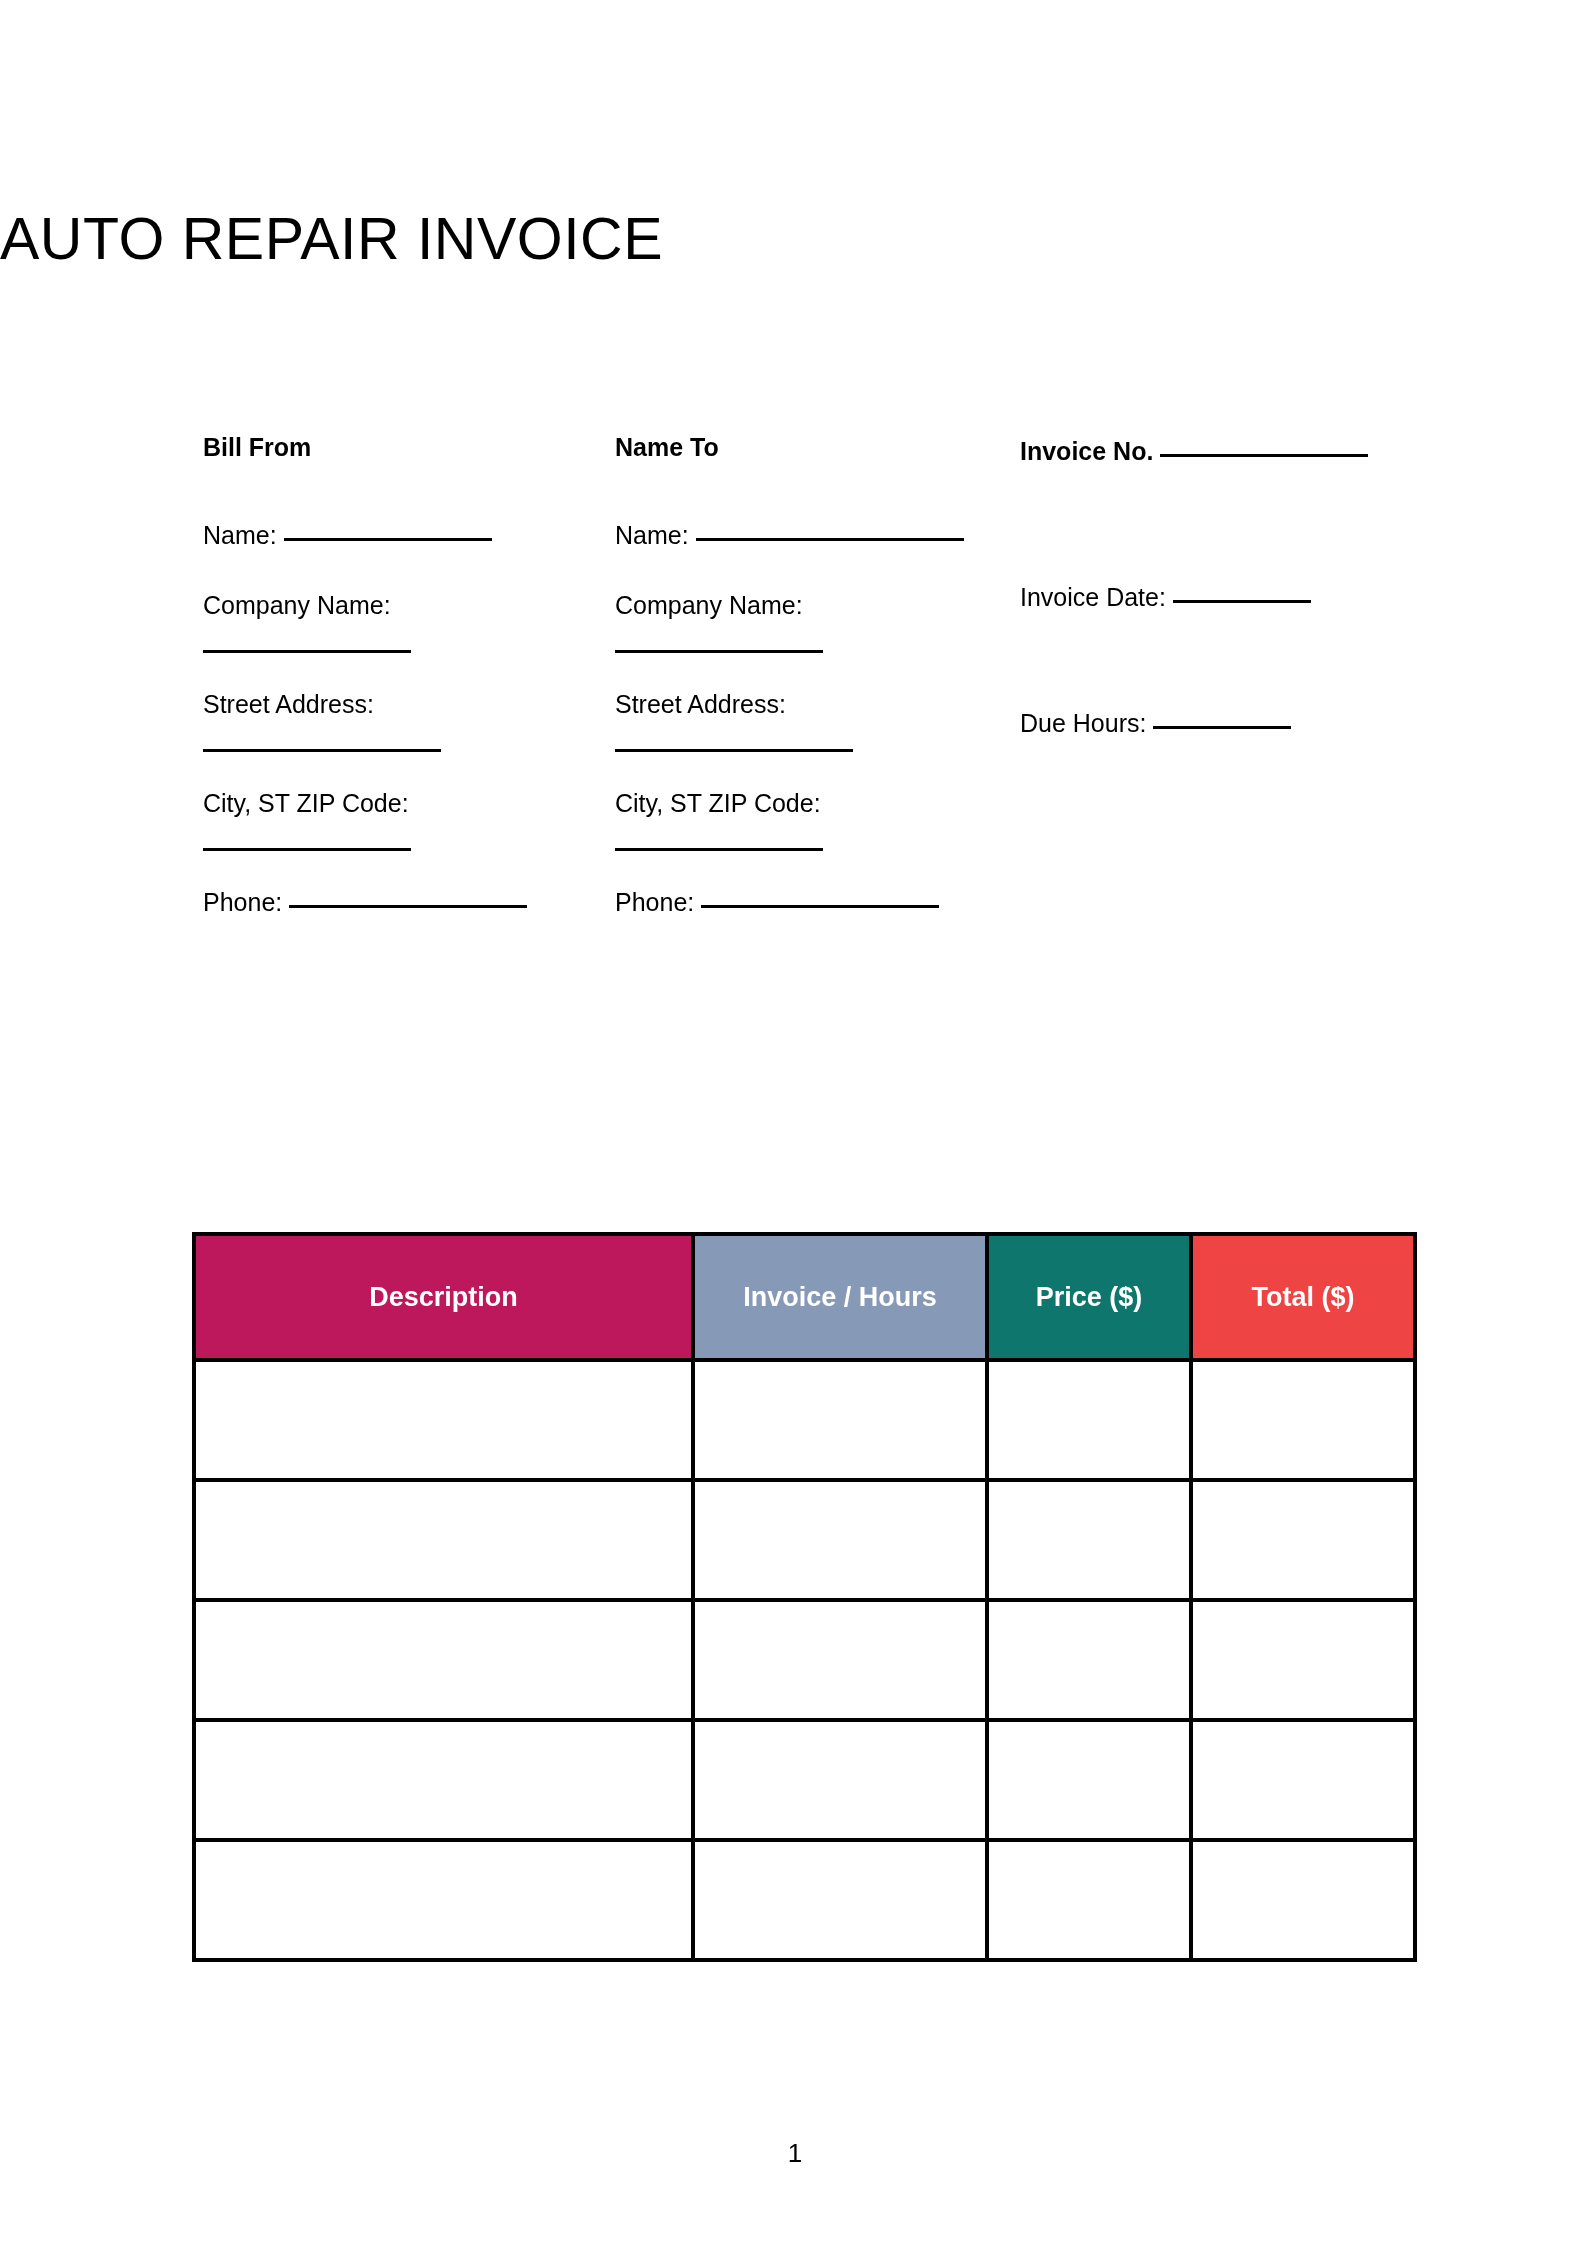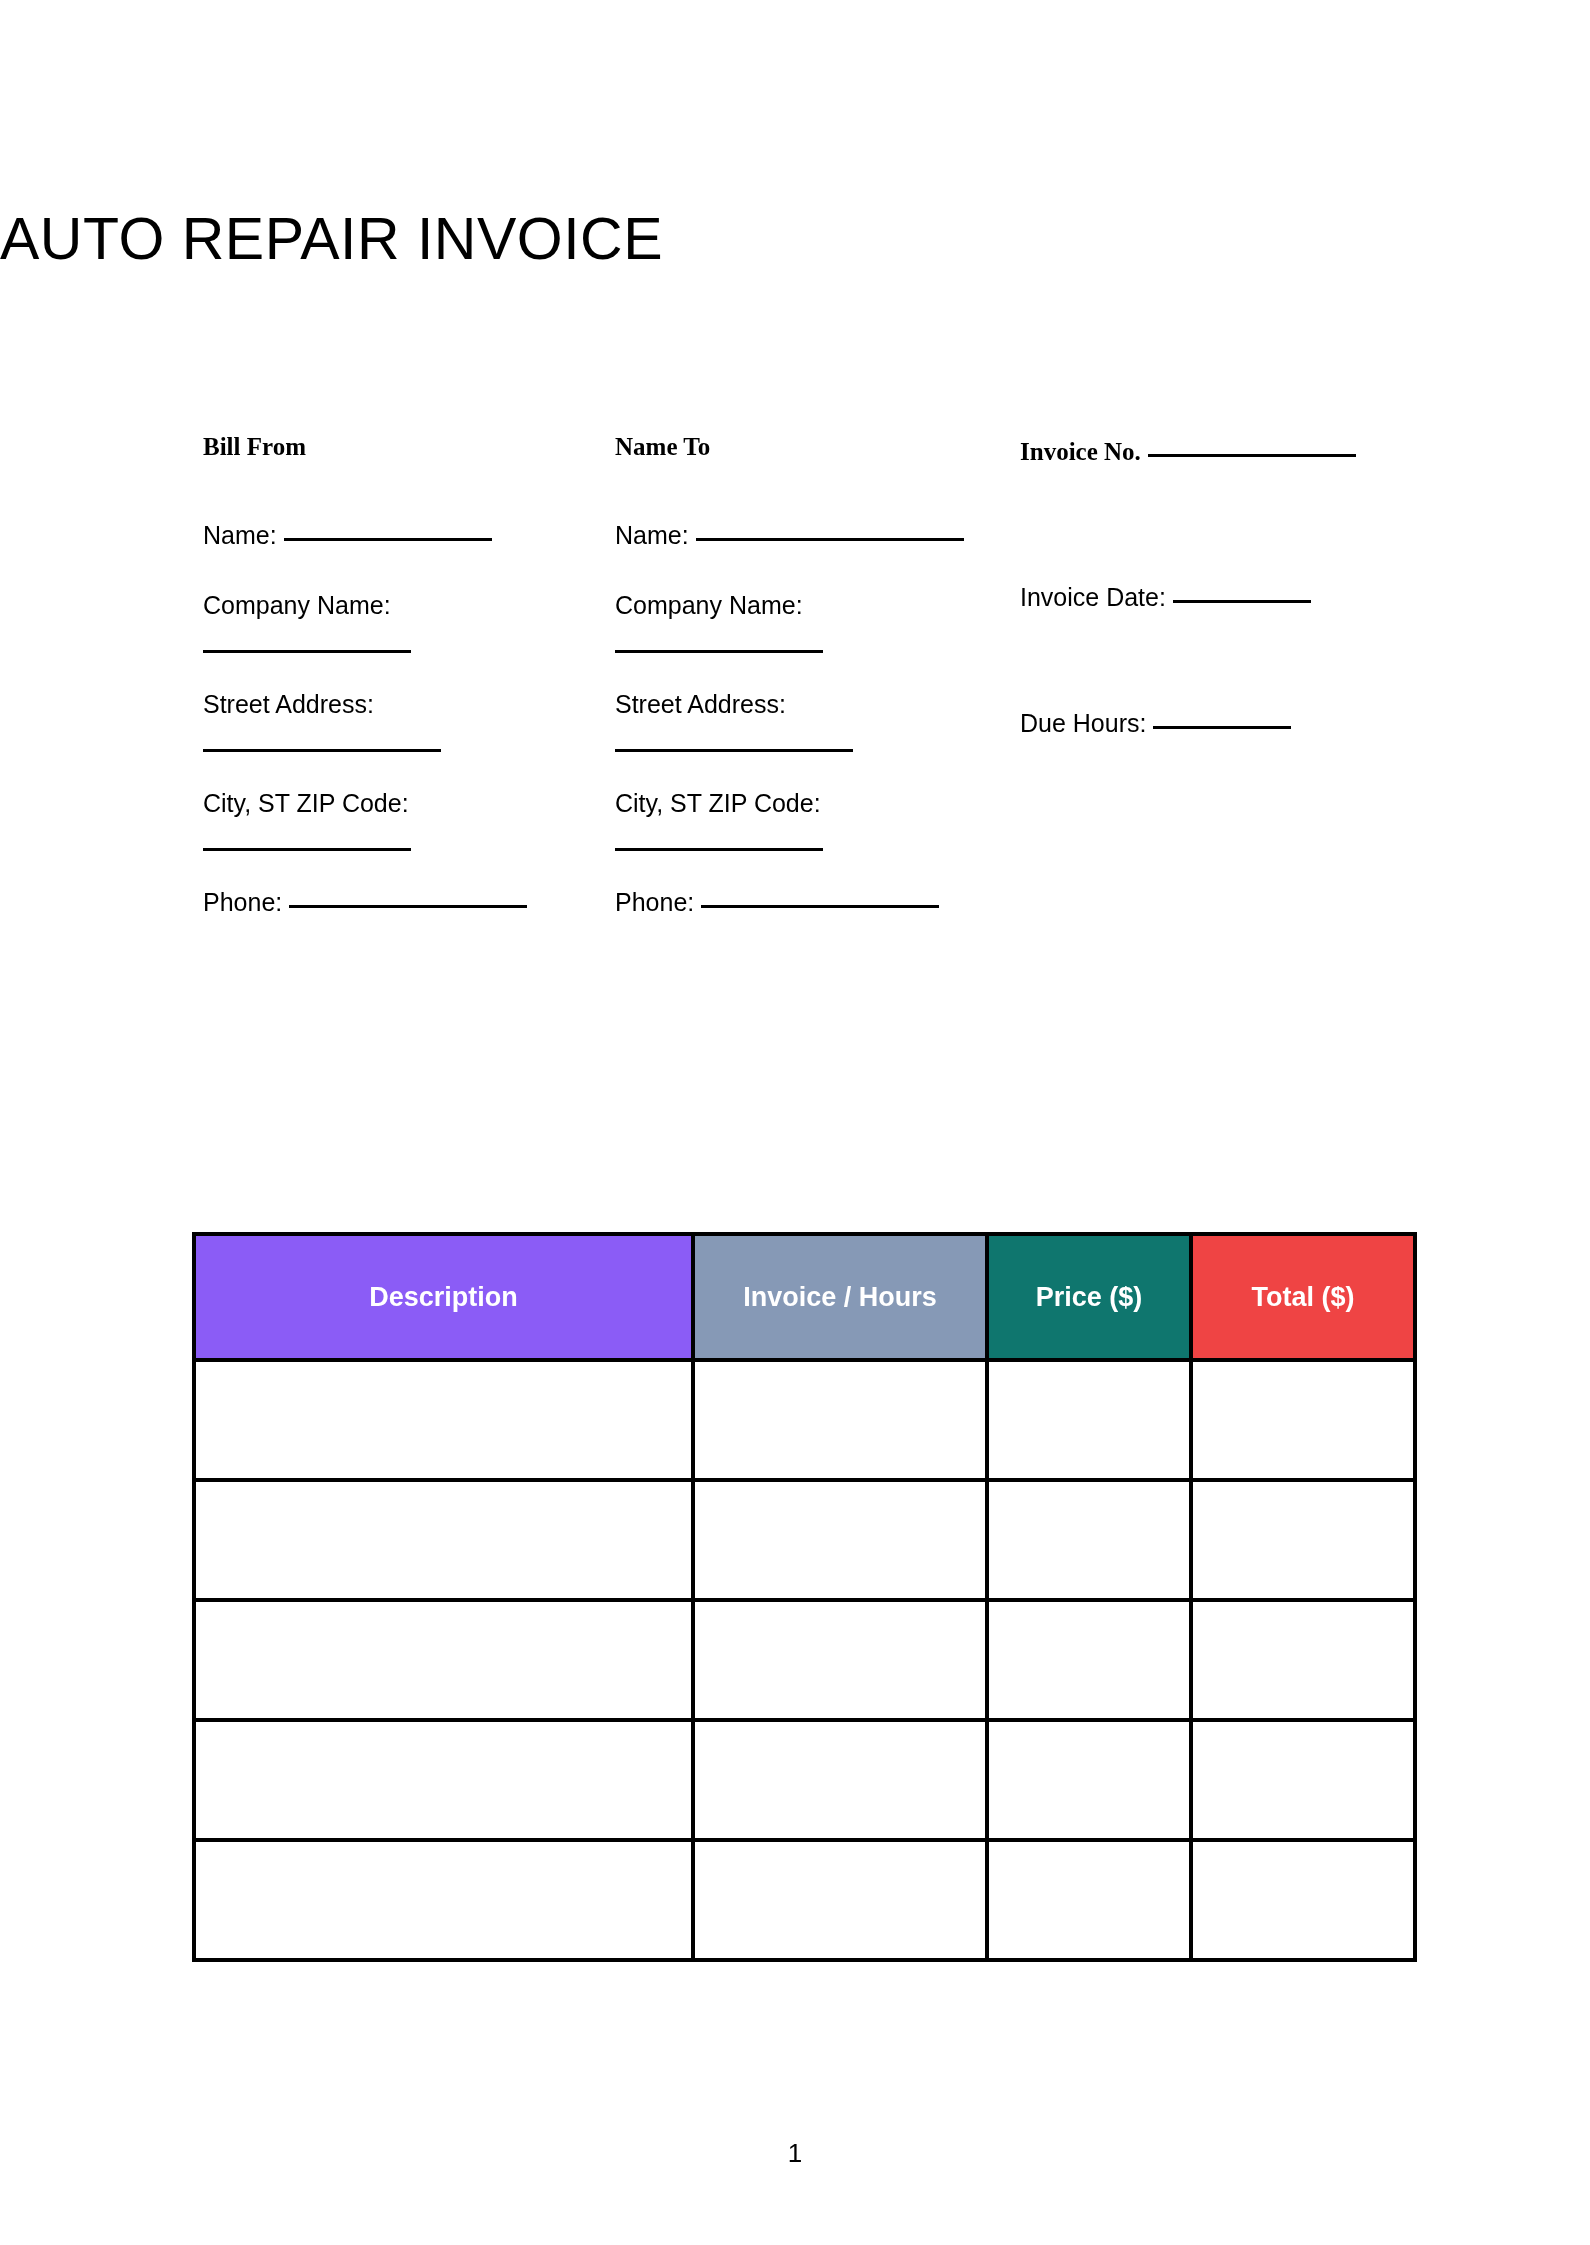--- a/index.html
+++ b/index.html
@@ -53,21 +53,20 @@
   .col-from { left: 203px; width: 400px; }
   .col-to   { left: 615px; width: 400px; }
   .col-meta { left: 1020px; width: 420px; }
 
   .col-heading {
     font-size: 25px;
     font-weight: 700;
     line-height: 1.2;
     margin: 0 0 0 0;
     white-space: nowrap;
-    font-family: Liberation Serif, serif;
   }
 
   .field-row {
     font-size: 25px;
     font-weight: 400;
     line-height: 1.52;
     color: #000;
   }
 
   .field-label { white-space: pre-wrap; }
@@ -248,21 +247,21 @@
         <span class="field-label">Due Hours:</span>
         <span class="blank b-xs"></span>
       </div>
     </div>
 
   </div>
 
   <table class="items-table">
     <thead>
       <tr>
-        <th class="col-desc" style="background-color: #8b5cf6; color: rgb(255, 255, 255);">Description</th>
+        <th class="col-desc" style="background-color: #be185d; color: rgb(255, 255, 255);">Description</th>
         <th class="col-qty" style="background-color: rgb(134, 153, 182); color: rgb(255, 255, 255);">Invoice / Hours</th>
         <th class="col-price" style="background-color: #0f766e; color: rgb(255, 255, 255);">Price ($)</th>
         <th class="col-total" style="background-color: #ef4444; color: rgb(255, 255, 255);">Total ($)</th>
       </tr>
     </thead>
     <tbody>
       <tr>
         <td></td>
         <td></td>
         <td></td>

